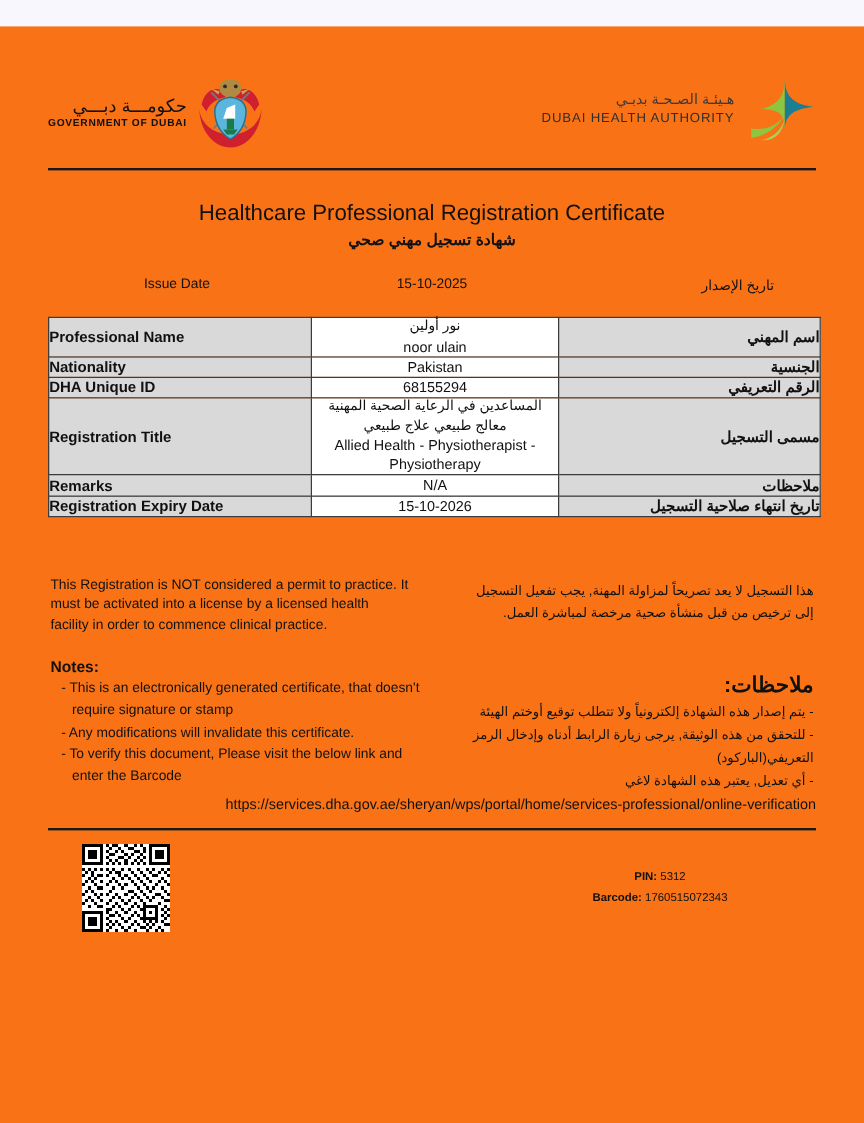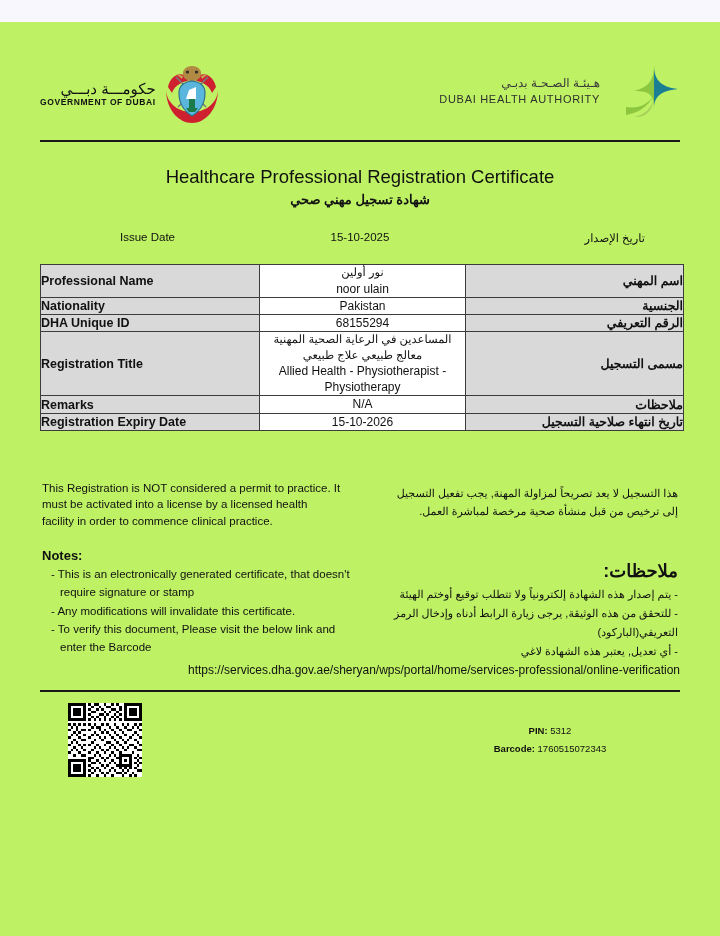--- a/index.html
+++ b/index.html
@@ -8,21 +8,21 @@
     background: #ffffff;
   }
   body {
     font-family: "Liberation Sans", sans-serif;
     -webkit-font-smoothing: antialiased;
   }
   .page {
     position: relative;
     width: 720px;
     height: 936px;
-    background: #bef264;
+    background: #f97316;
     overflow: hidden;
   }
   .top-strip {
     position: absolute;
     top: 0; left: 0;
     width: 720px;
     height: 22px;
     background: #f7f7fd;
   }
 
@@ -61,21 +61,21 @@
     width: 60px;
     height: 62px;
     position: relative;
   }
 
   .dha-logo {
     position: absolute;
     right: 0; top: 10px;
     display: flex;
     align-items: center;
-    gap: 24px;
+    gap: 12px;
   }
   .dha-text {
     text-align: right;
     line-height: 1.15;
   }
   .dha-ar {
     font-size: 12px;
     color: #3a3a3a;
     letter-spacing: 1.5px;
     direction: rtl;

